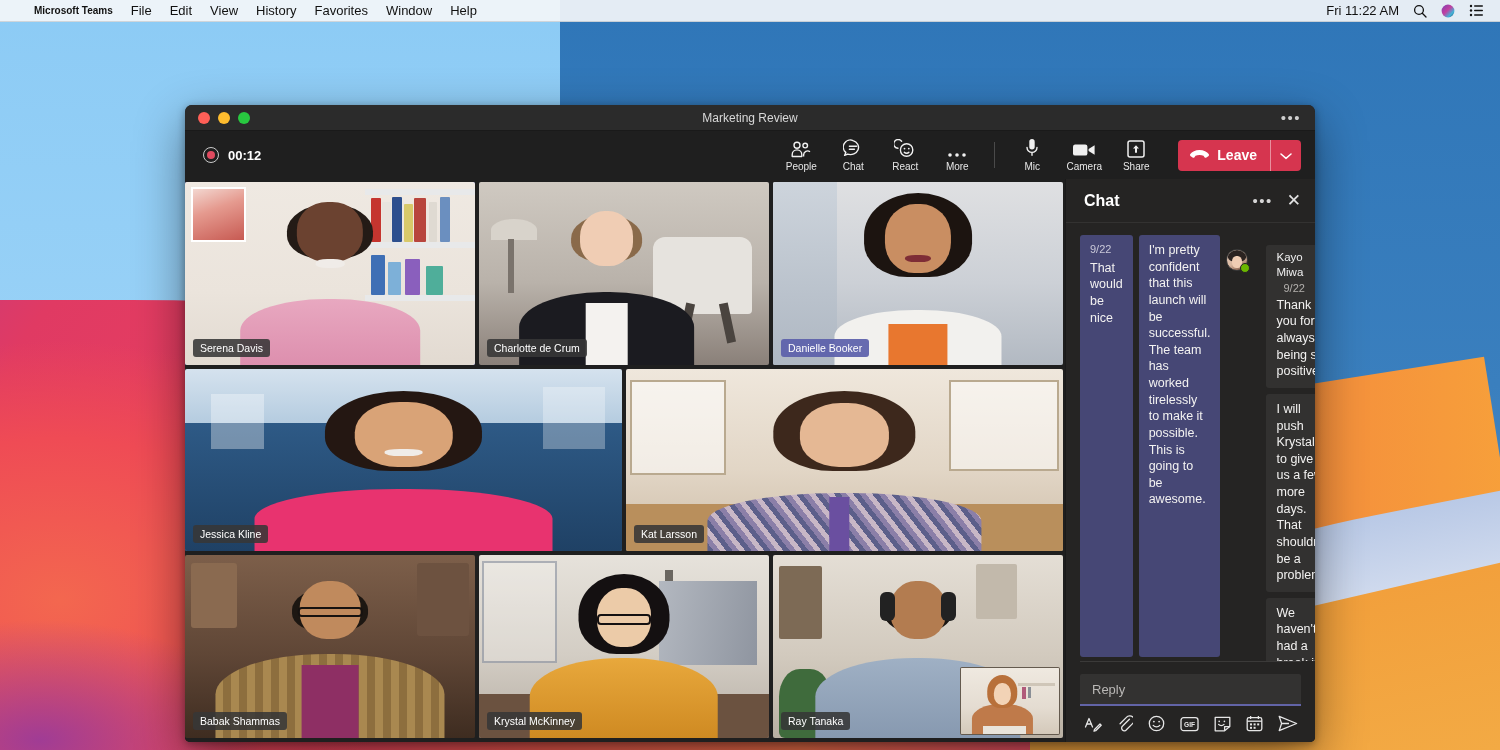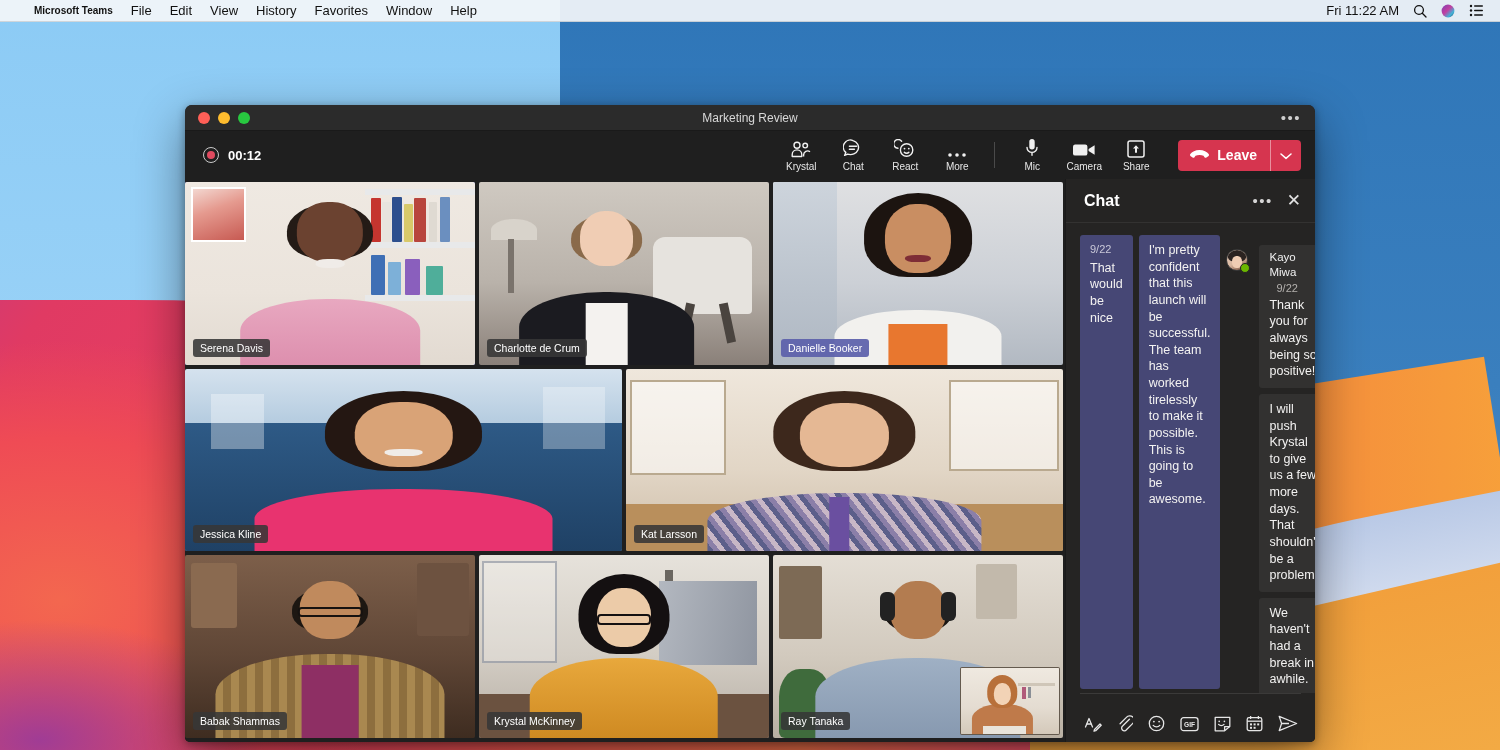--- a/index.html
+++ b/index.html
@@ -226,21 +226,21 @@
   .bubble {
     border-radius: 3px; padding: 7px 10px 8px 10px;
     font-size: 12.5px; line-height: 1.33; color: #f3f2f1;
     max-width: 192px;
   }
   .bubble.out { background: #464775; }
   .bubble.in { background: #323130; }
   .bubble .stamp { font-size: 11px; color: #c8c6c4; margin-bottom: 3px; display: block; }
   .bubble.out .stamp { color: #c9c8d8; }
 
-  .msg-group-in { display: flex; gap: 11px; align-items: flex-start; }
+  .msg-group-in { display: flex; gap: 18px; align-items: flex-start; }
   .avatar-wrap { position: relative; flex: 0 0 22px; margin-top: 4px; }
   .avatar {
     width: 22px; height: 22px; border-radius: 50%;
     background: linear-gradient(150deg, #e8d3c4 0%, #d9b79f 55%, #6d4330 100%);
     overflow: hidden; position: relative;
     border: 1px solid #3a3a3a;
   }
   .avatar .av-hair { position: absolute; left: 1px; right: 1px; top: 0px; height: 12px; background: #2b2320; border-radius: 50% 50% 40% 40%; }
   .avatar .av-face { position: absolute; left: 5px; right: 5px; top: 6px; height: 12px; background: #f0cdb3; border-radius: 44%; }
   .presence {
@@ -355,21 +355,21 @@
 
         <div class="tb-btn">
           <span class="tb-ico">
             <svg width="22" height="17" viewBox="0 0 22 17" fill="none" stroke="#f0f0f0" stroke-width="1.4">
               <circle cx="7" cy="4.2" r="3"></circle>
                 <circle cx="15.2" cy="4.6" r="2.3"></circle>
               <path d="M2.2 15.5v-1.8a4.8 4.8 0 0 1 9.6 0v1.8z" stroke-linejoin="round"></path>
               <path d="M13.6 15.5v-1.6a4 4 0 0 1 6.4-3.2"></path>
             </svg>
           </span>
-          <span class="tb-lbl">Krystal</span>
+          <span class="tb-lbl">People</span>
         </div>
 
         <div class="tb-btn">
           <span class="tb-ico">
             <svg width="20" height="19" viewBox="0 0 20 19" fill="none" stroke="#f0f0f0" stroke-width="1.4">
               <path d="M10 1.6a8 7 0 1 1-5.4 13.6L1.6 16.4l1.2-3A7 7 0 0 1 10 1.6z" stroke-linejoin="round"></path>
               <line x1="6.4" y1="7.3" x2="13.6" y2="7.3" stroke-linecap="round"></line>
               <line x1="6.4" y1="10.3" x2="11.4" y2="10.3" stroke-linecap="round"></line>
             </svg>
           </span>
@@ -684,20 +684,23 @@
             <div class="bubble out">
               <span class="stamp">9/22</span>
               <span>Let's do it!</span>
             </div>
           </div>
 
         </div>
 
         <div id="chat-compose">
           <div id="compose-divider"></div>
+          <div id="reply-box">
+            <input id="reply-input" type="text" value="" placeholder="Reply" style="">
+          </div>
           <div id="compose-tools">
 
             <span class="ctool">
               <svg width="18" height="16" viewBox="0 0 18 16" fill="none" stroke="#e6e6e6" stroke-width="1.3" stroke-linecap="round" stroke-linejoin="round">
                 <path d="M1.5 11 5 2.5 8.5 11"></path>
                   <line x1="3" y1="8" x2="7" y2="8"></line>
                 <path d="M10.5 13.5 16 8l1.2 1.2-5.5 5.5-1.7.5z"></path>
               </svg>
             </span>
 

